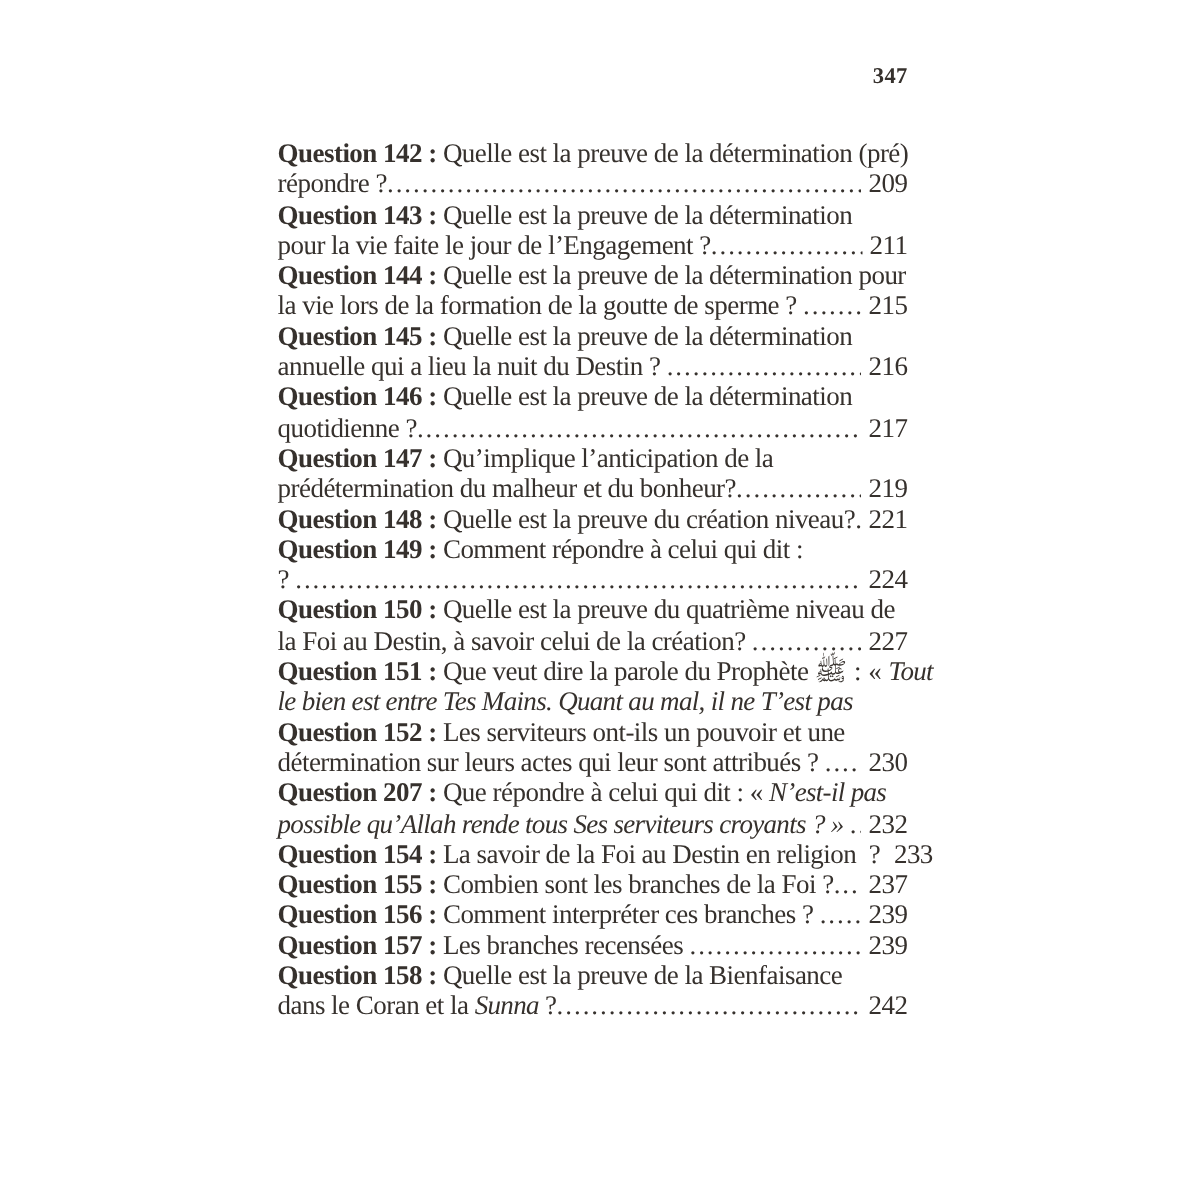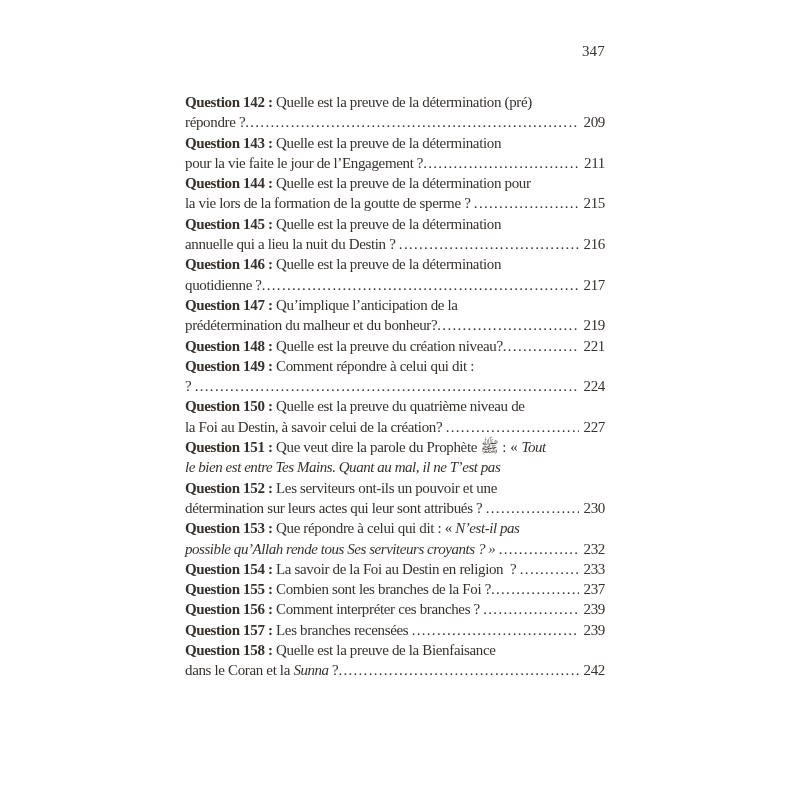--- a/index.html
+++ b/index.html
@@ -13,37 +13,37 @@
   }
   .scan-page {
     position:absolute; inset:0;
     background:#ffffff;
   }
   .page-number {
     position:absolute;
     top:41px;
     right:195px;
     font-size:15px;
-    font-weight:normal;
+    font-weight:bold;
     line-height:20px;
     letter-spacing:0.2px;
     text-align:right;
   }
   .toc {
     position:absolute;
     left:185px;
     top:92px;
     width:420px;
   }
   .line {
     display:flex;
     align-items:baseline;
     height:20.3px;
     line-height:20.3px;
-    font-size:15px;
+    font-size:18px;
     letter-spacing:-0.35px;
     white-space:pre;
   }
   .seg-b { font-weight:bold; }
   .seg-r { }
   .seg-i { font-style:italic; letter-spacing:-0.45px; }
   .leader {
     flex:1 1 auto;
     min-width:0;
     overflow:hidden;
@@ -100,21 +100,21 @@
       </div>
       <div class="entry">
         <div class="line"><span class="seg-b">Question 151 : </span><span class="seg-r">Que veut dire la parole du Prophète ﷺ : « </span><span class="seg-i">Tout</span></div>
         <div class="line"><span class="seg-i">le bien est entre Tes Mains. Quant au mal, il ne T’est pas</span></div>
       </div>
       <div class="entry">
         <div class="line"><span class="seg-b">Question 152 : </span><span class="seg-r">Les serviteurs ont-ils un pouvoir et une</span></div>
         <div class="line leader-line"><span class="seg-r">détermination sur leurs actes qui leur sont attribués ? </span><span class="leader"></span><span class="pgnum">230</span></div>
       </div>
       <div class="entry">
-        <div class="line"><span class="seg-b">Question 153 : </span><span class="seg-r">Que répondre à celui qui dit : « </span><span class="seg-i">N’est-il pas</span></div>
+        <div class="line"><span class="seg-b">Question 207 : </span><span class="seg-r">Que répondre à celui qui dit : « </span><span class="seg-i">N’est-il pas</span></div>
         <div class="line leader-line"><span class="seg-i">possible qu’Allah rende tous Ses serviteurs croyants ? » </span><span class="leader"></span><span class="pgnum">232</span></div>
       </div>
       <div class="entry">
         <div class="line leader-line"><span class="seg-b">Question 154 : </span><span class="seg-r">La savoir de la Foi au Destin en religion  ? </span><span class="leader"></span><span class="pgnum">233</span></div>
       </div>
       <div class="entry">
         <div class="line leader-line"><span class="seg-b">Question 155 : </span><span class="seg-r">Combien sont les branches de la Foi ?</span><span class="leader"></span><span class="pgnum">237</span></div>
       </div>
       <div class="entry">
         <div class="line leader-line"><span class="seg-b">Question 156 : </span><span class="seg-r">Comment interpréter ces branches ? </span><span class="leader"></span><span class="pgnum">239</span></div>

